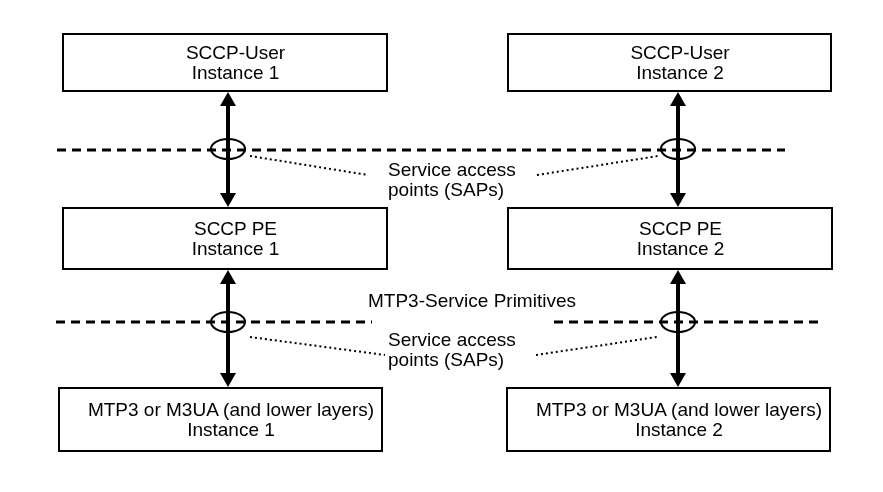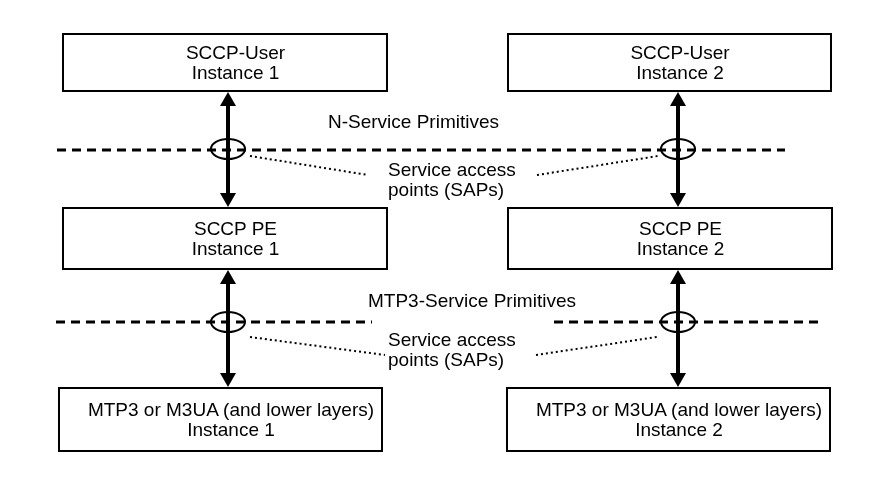--- a/index.html
+++ b/index.html
@@ -113,21 +113,20 @@
   </div>
   <div class="node-box box-mtp3-1">
     <span>MTP3 or M3UA (and lower layers)</span>
     <span>Instance 1</span>
   </div>
   <div class="node-box box-mtp3-2">
     <span>MTP3 or M3UA (and lower layers)</span>
     <span>Instance 2</span>
   </div>
 
-  <div class="diagram-label lbl-n-service">N-Service Primitives</div>
 
   <div class="diagram-label lbl-sap-top">
     <div>Service access</div>
     <div>points (SAPs)</div>
   </div>
 
   <div class="diagram-label lbl-mtp3-service">MTP3-Service Primitives</div>
 
   <div class="diagram-label lbl-sap-bottom">
     <div>Service access</div>

